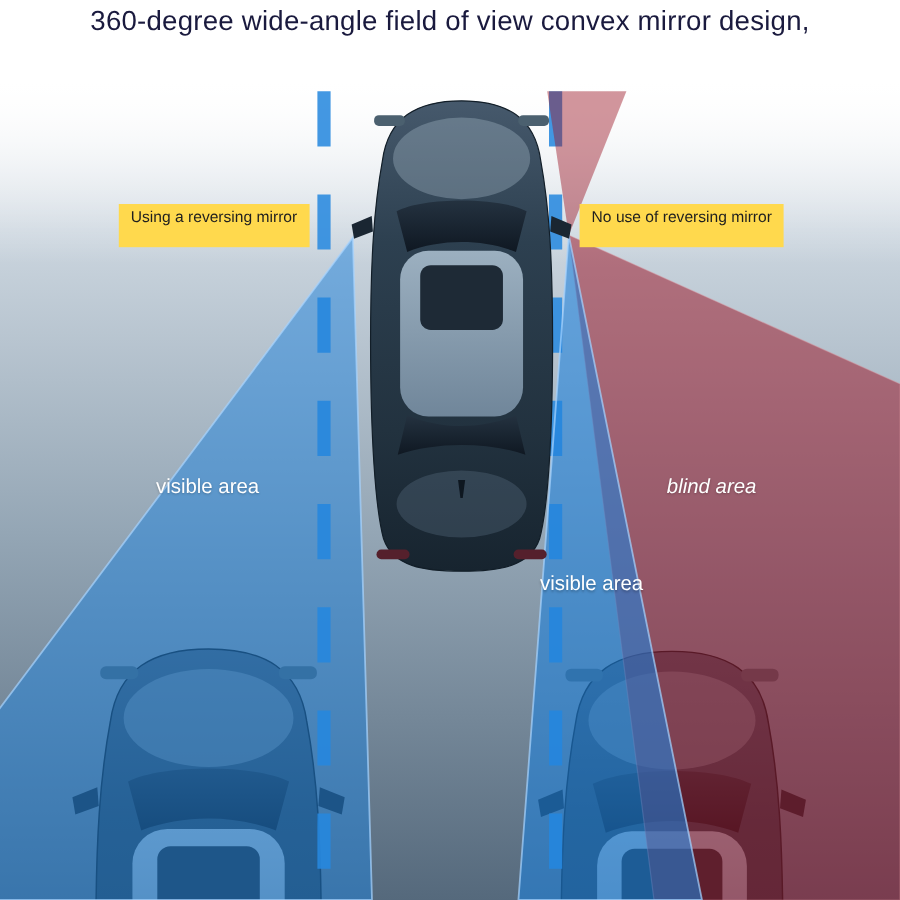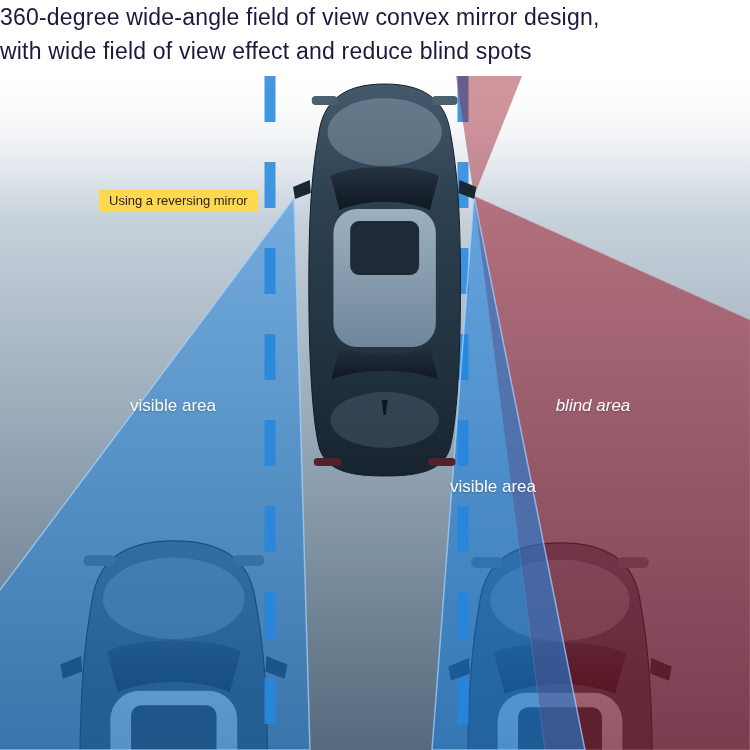--- a/index.html
+++ b/index.html
@@ -9,44 +9,43 @@
     --visible-cone:#1e82dc;
     --blind-cone:#9c1626;
     --lane-dash:#2f8de0;
     --area-text:#ffffff;
   }
   *{margin:0;padding:0;box-sizing:border-box;}
   html,body{width:750px;height:750px;overflow:hidden;background:#ffffff;
     font-family:"Liberation Sans", sans-serif;}
   .page{position:relative;width:750px;height:750px;background:#ffffff;}
   .title-block{position:absolute;top:0;left:0;width:750px;height:70px;
-    text-align:left;z-index:5;}
+    text-align:center;z-index:5;}
   .title-line{font-size:23px;font-weight:500;color:var(--title-text);
     line-height:34px;letter-spacing:.2px;}
   .scene{position:absolute;top:70px;left:0;width:750px;height:680px;}
   .scene svg{position:absolute;top:0;left:0;}
-  .tag{position:absolute;height:22px;line-height:22px;padding:0 10px;
+  .tag{position:absolute;height:36px;line-height:22px;padding:0 10px;
     background:var(--tag-bg);color:var(--tag-text);font-size:13px;
-    white-space:nowrap;z-index:4;margin-top:20px;}
+    white-space:nowrap;z-index:4;}
   .tag-left{left:99px;top:100px;}
   .tag-right{left:483px;top:100px;}
   .area-label{position:absolute;color:var(--area-text);font-size:17px;
     text-align:center;z-index:4;text-shadow:0 1px 2px rgba(0,0,0,.25);}
   .area-visible-left{left:118px;top:326px;width:110px;}
   .area-blind{left:543px;top:326px;width:100px;font-style:italic;}
   .area-visible-right{left:443px;top:407px;width:100px;}
 </style>
 </head>
 <body>
 
 <div class="page">
 
   <div class="title-block">
     <div class="title-line">360-degree wide-angle field of view convex mirror design,</div>
-    <div class="title-line">with wide field of view effect and reduce blind spots</div>
   </div>
 
   <div class="scene">
     <svg width="750" height="680" viewBox="0 0 750 680">
       <defs>
         <linearGradient id="roadGrad" x1="0" y1="0" x2="0" y2="1">
           <stop offset="0" stop-color="#fdfdfd"></stop>
           <stop offset="0.18" stop-color="#ccd6df"></stop>
           <stop offset="0.55" stop-color="#94a6b5"></stop>
           <stop offset="1" stop-color="#55697c"></stop>
@@ -108,19 +107,20 @@
       <polygon points="474,126 750,250 750,680 545,680" fill="var(--blind-cone)" fill-opacity="0.52" stroke="#d9929c" stroke-opacity="0.4"></polygon>
       <polygon points="474,126 432,680 585,680" fill="var(--visible-cone)" fill-opacity="0.58" stroke="#a8d4ff" stroke-opacity="0.7" stroke-width="1.5"></polygon>
       <polygon points="294,128 -120,680 310,680" fill="var(--visible-cone)" fill-opacity="0.5" stroke="#a8d4ff" stroke-opacity="0.7" stroke-width="1.5"></polygon>
 
       <g>
         <use href="#car" transform="translate(296,10) scale(0.985,1)"></use>
       </g>
     </svg>
 
     <div class="tag tag-left">Using a reversing mirror</div>
+    <div class="tag tag-right">No use of reversing mirror</div>
 
     <div class="area-label area-visible-left">visible area</div>
     <div class="area-label area-blind">blind area</div>
     <div class="area-label area-visible-right">visible area</div>
   </div>
 
 </div>
 
 </body></html>

